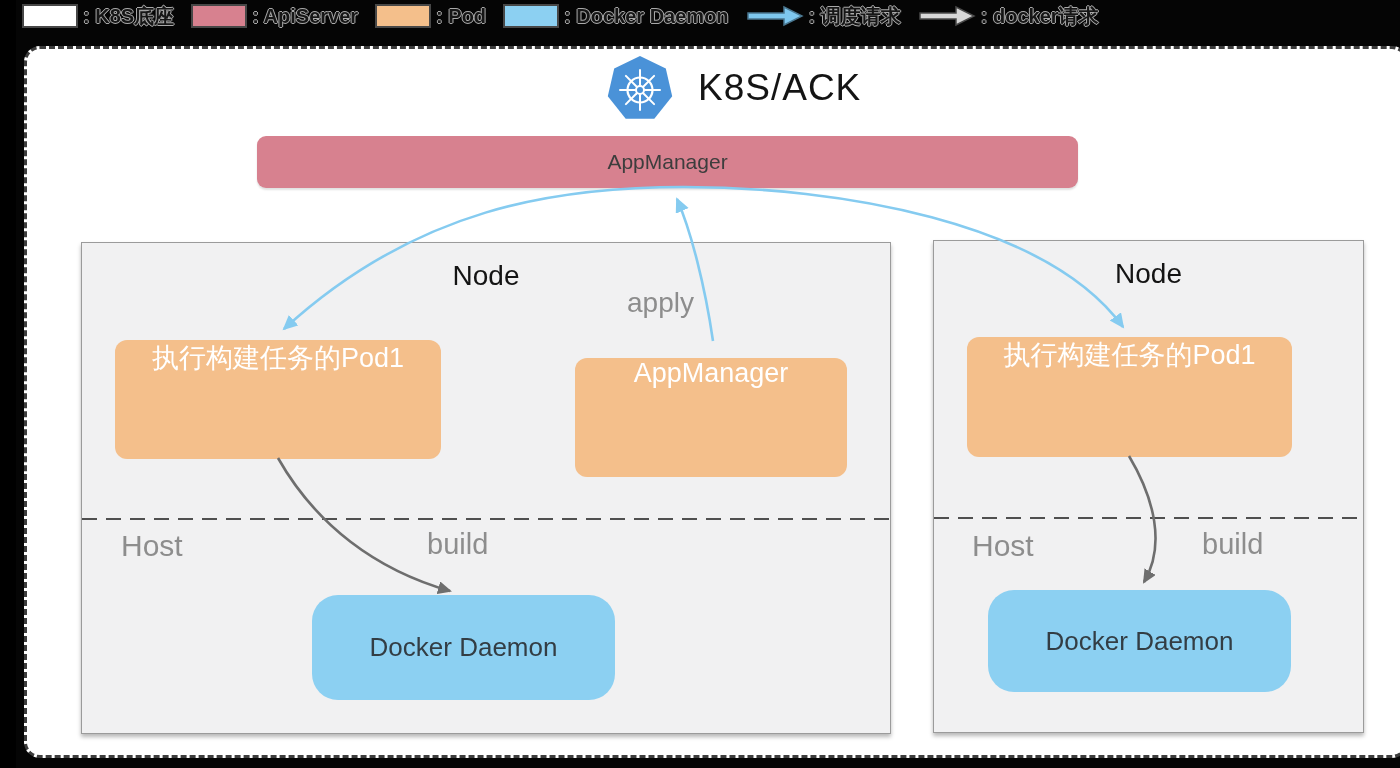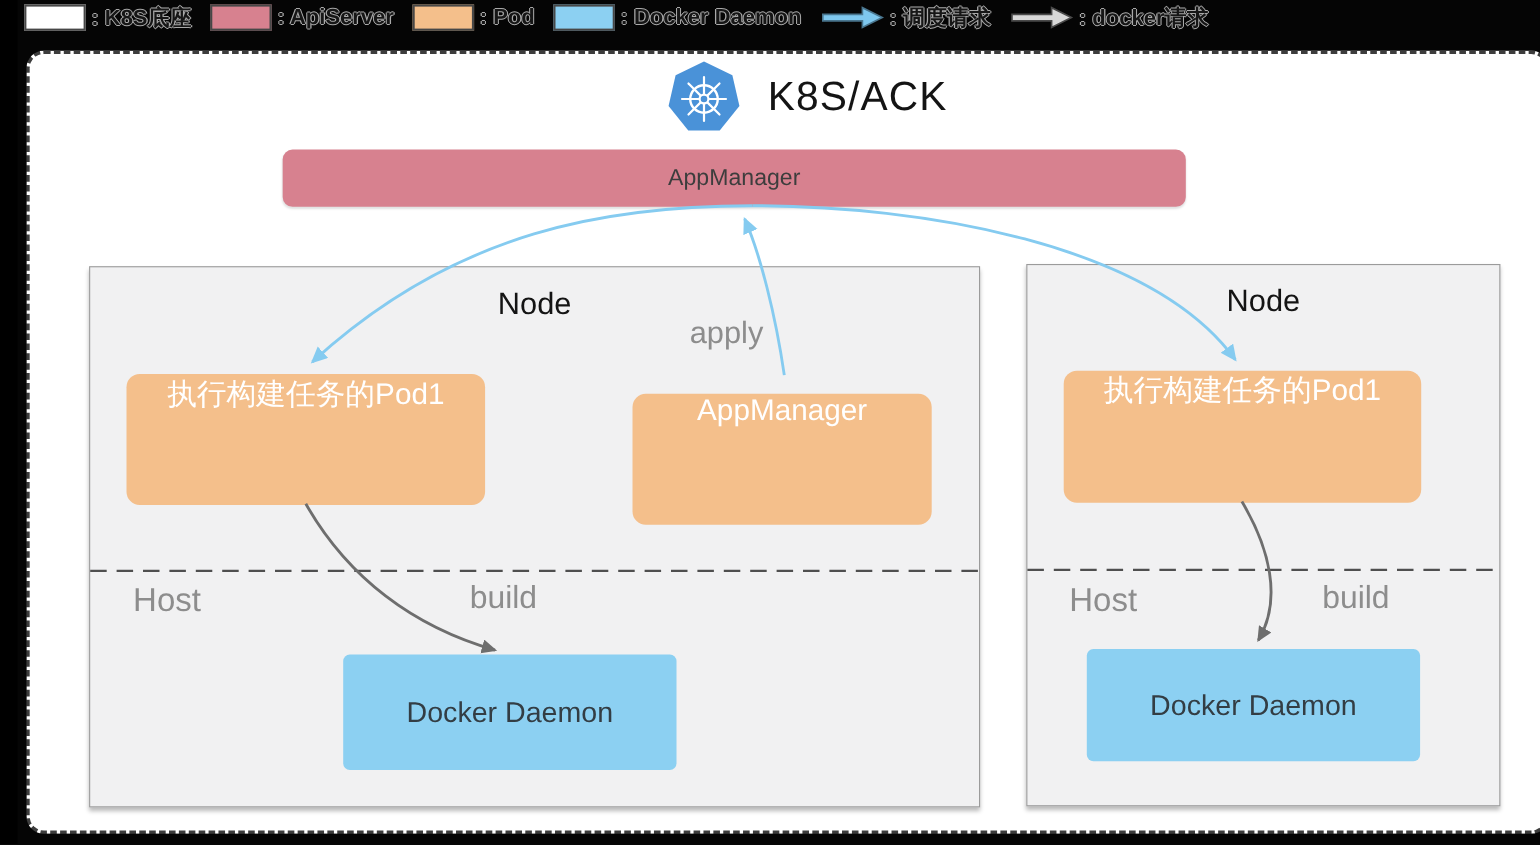--- a/index.html
+++ b/index.html
@@ -57,21 +57,21 @@
   }
   .pod-box {
     position:absolute; background:#f4bf8b; border-radius:12px;
     display:flex; align-items:flex-start; justify-content:center;
     font-size:27px; color:#ffffff; text-align:center;
   }
   .pod-1   { left:33px;  top:97px; width:326px; height:119px; }  
   .appmgr  { left:493px; top:115px; width:272px; height:119px; }  
   .pod-2   { left:33px;  top:96px; width:325px; height:120px; }  
   .docker-box {
-    position:absolute; background:#8cd0f2; border-radius:6px;
+    position:absolute; background:#8cd0f2; border-radius:26px;
     display:flex; align-items:center; justify-content:center;
     font-size:26px; color:#333d44;
   }
   .docker-1 { left:230px; top:352px; width:303px; height:105px; } 
   .docker-2 { left:54px;  top:349px; width:303px; height:102px; } 
   .ann { position:absolute; color:#8d8d8d; white-space:nowrap; }
   .apply-1 { left:545px; top:44px;  font-size:28px; }  
   .host-1  { left:39px;  top:286px; font-size:30px; }  
   .build-1 { left:345px; top:285px; font-size:29px; }  
   .host-2  { left:38px;  top:288px; font-size:30px; }  

